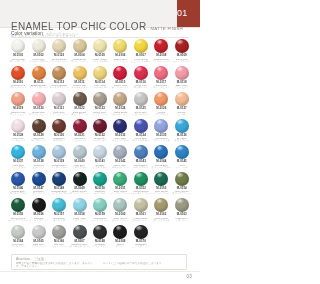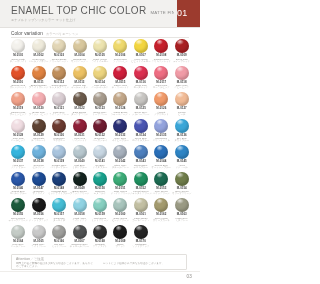--- a/index.html
+++ b/index.html
@@ -15,21 +15,21 @@
   .header{
     position:relative;height:27px;background:#f2f1ef;
     border-bottom:1px solid #e3e1de;
   }
   .header-inner{
     position:absolute;left:11px;top:5px;right:36px;
   }
   .title-row{display:flex;align-items:baseline;gap:4px;}
   .title{
     font-size:10px;letter-spacing:.3px;color:#5c5c5c;
-    font-weight:400;line-height:11px;white-space:nowrap;
+    font-weight:400;line-height:11px;white-space:nowrap;margin-top:16px;
   }
   .subtitle-en{
     font-size:4.4px;letter-spacing:.2px;color:#8b8b8b;
     line-height:5px;white-space:nowrap;
   }
   .subtitle-jp{
     font-size:3.2px;color:#a3a09c;line-height:5px;
     margin-top:1.5px;white-space:nowrap;letter-spacing:.1px;
   }
   .badge-bar{

